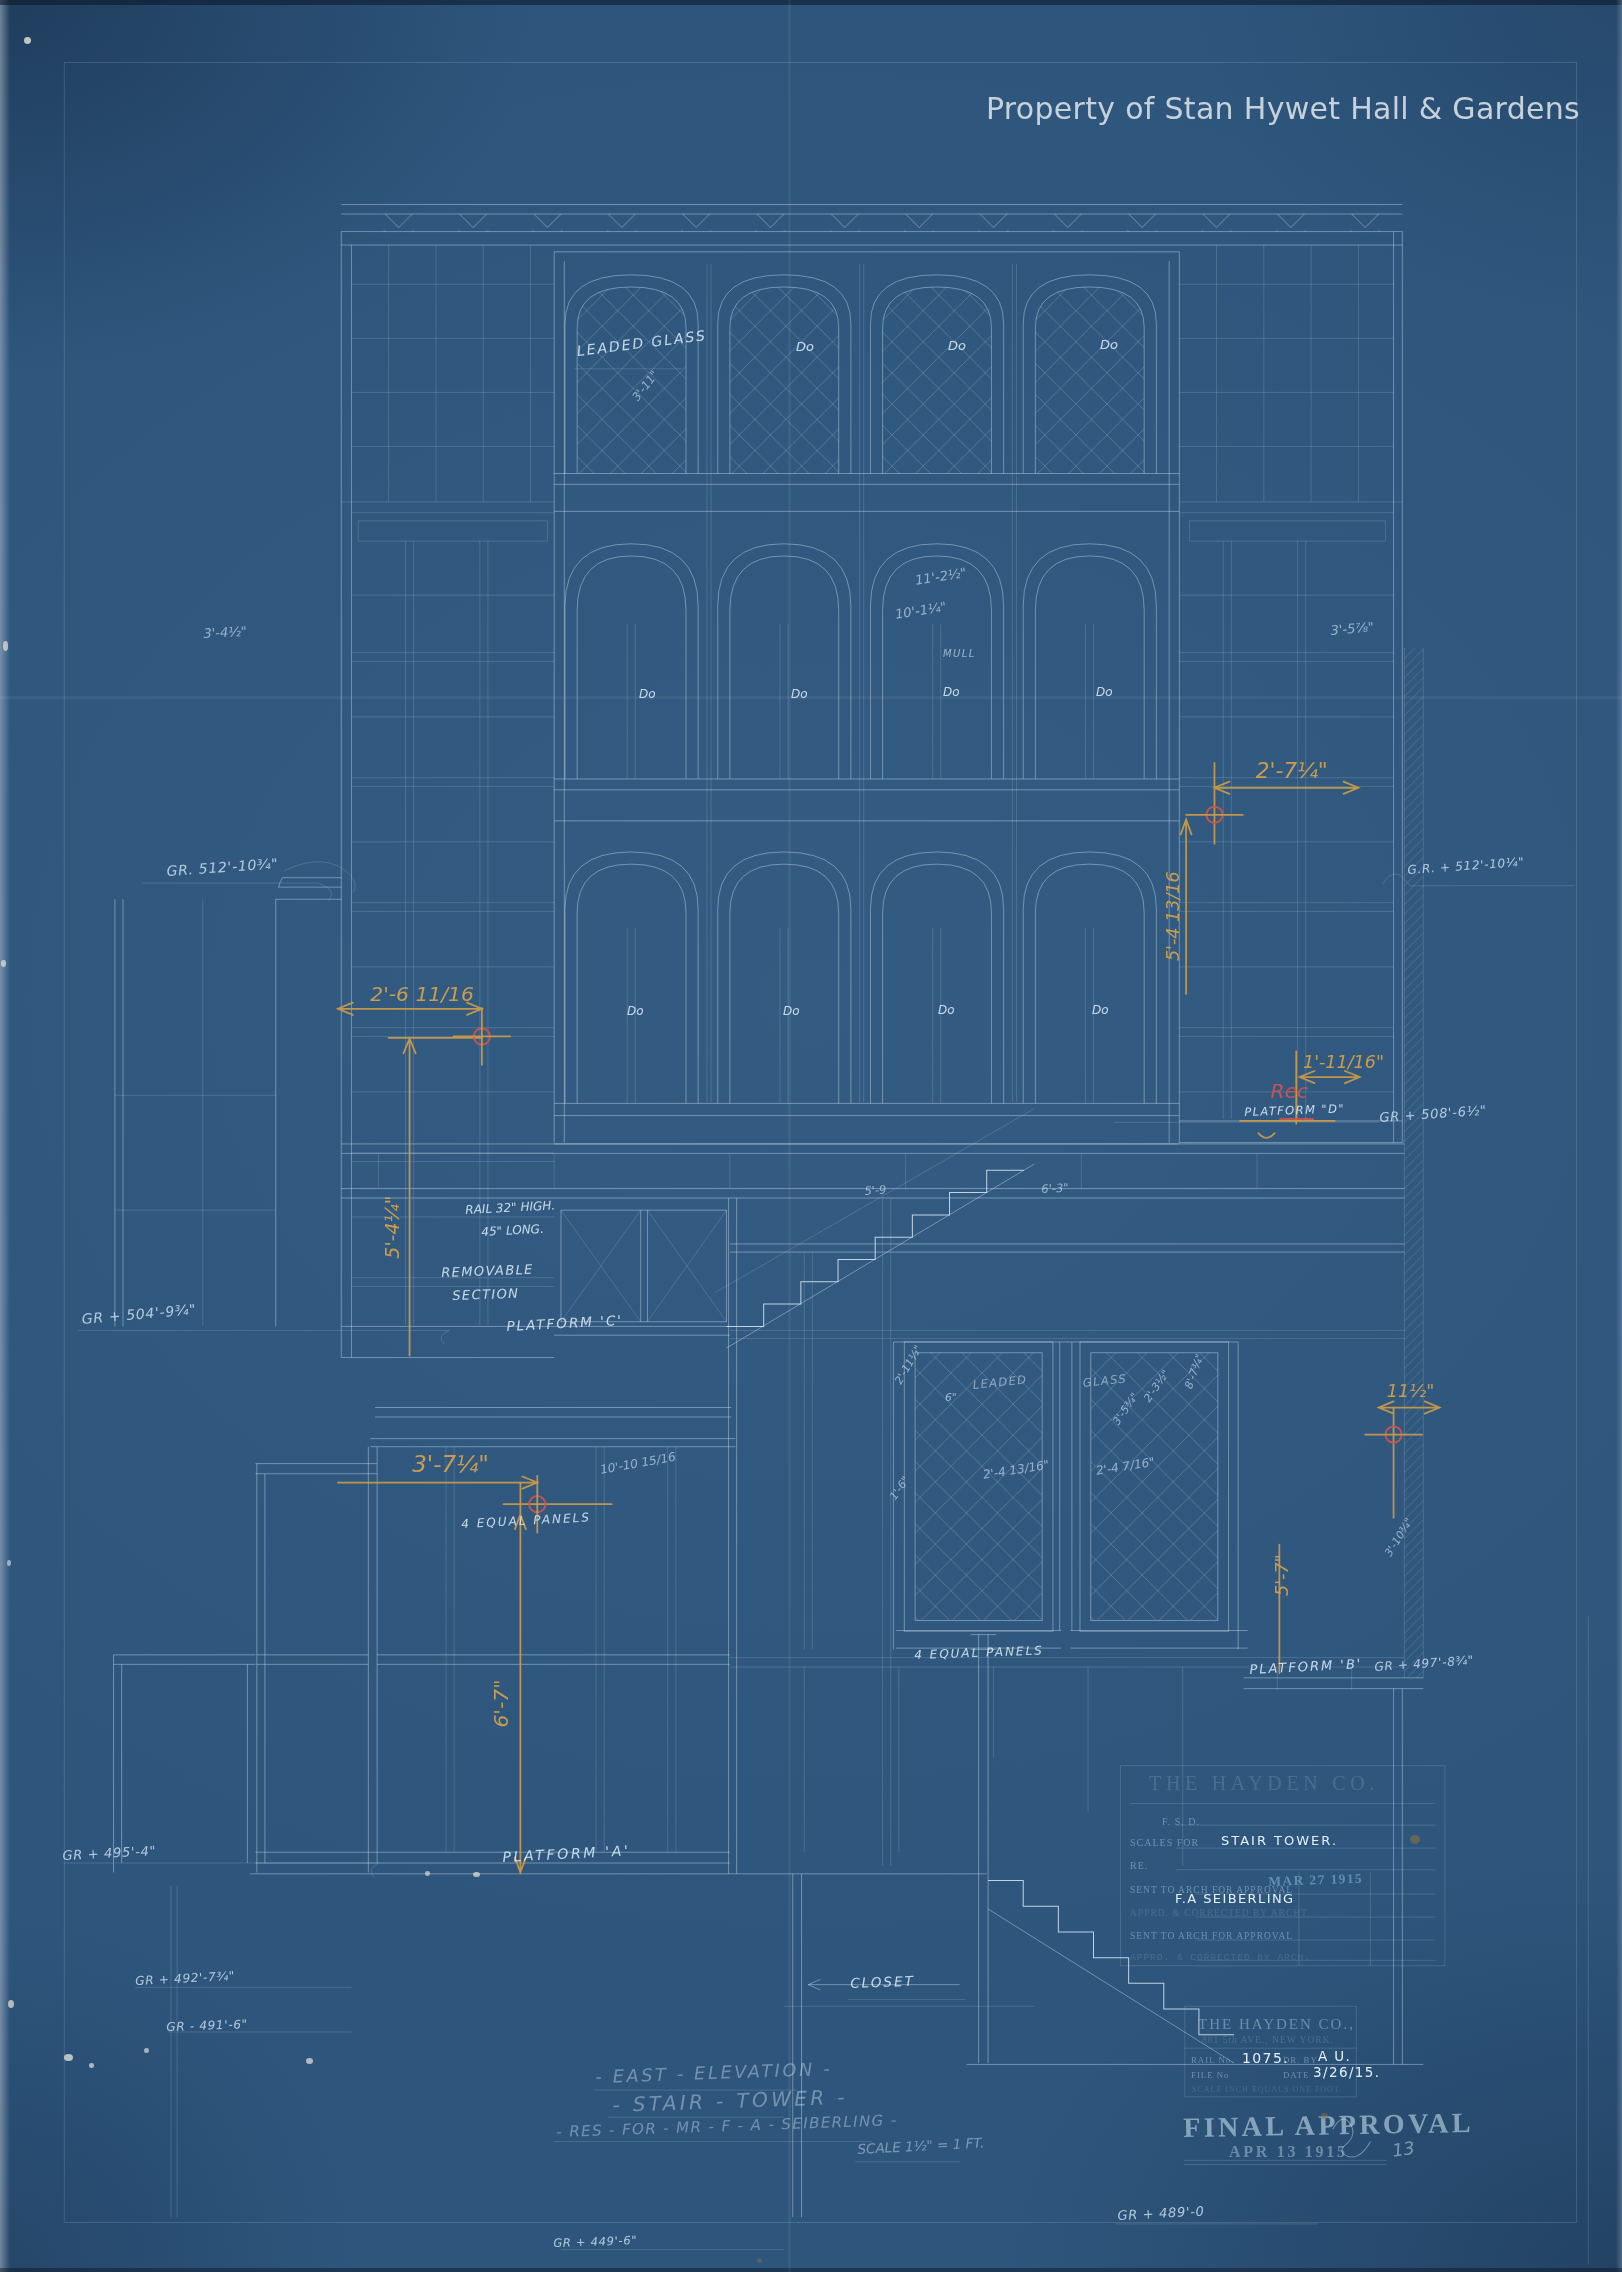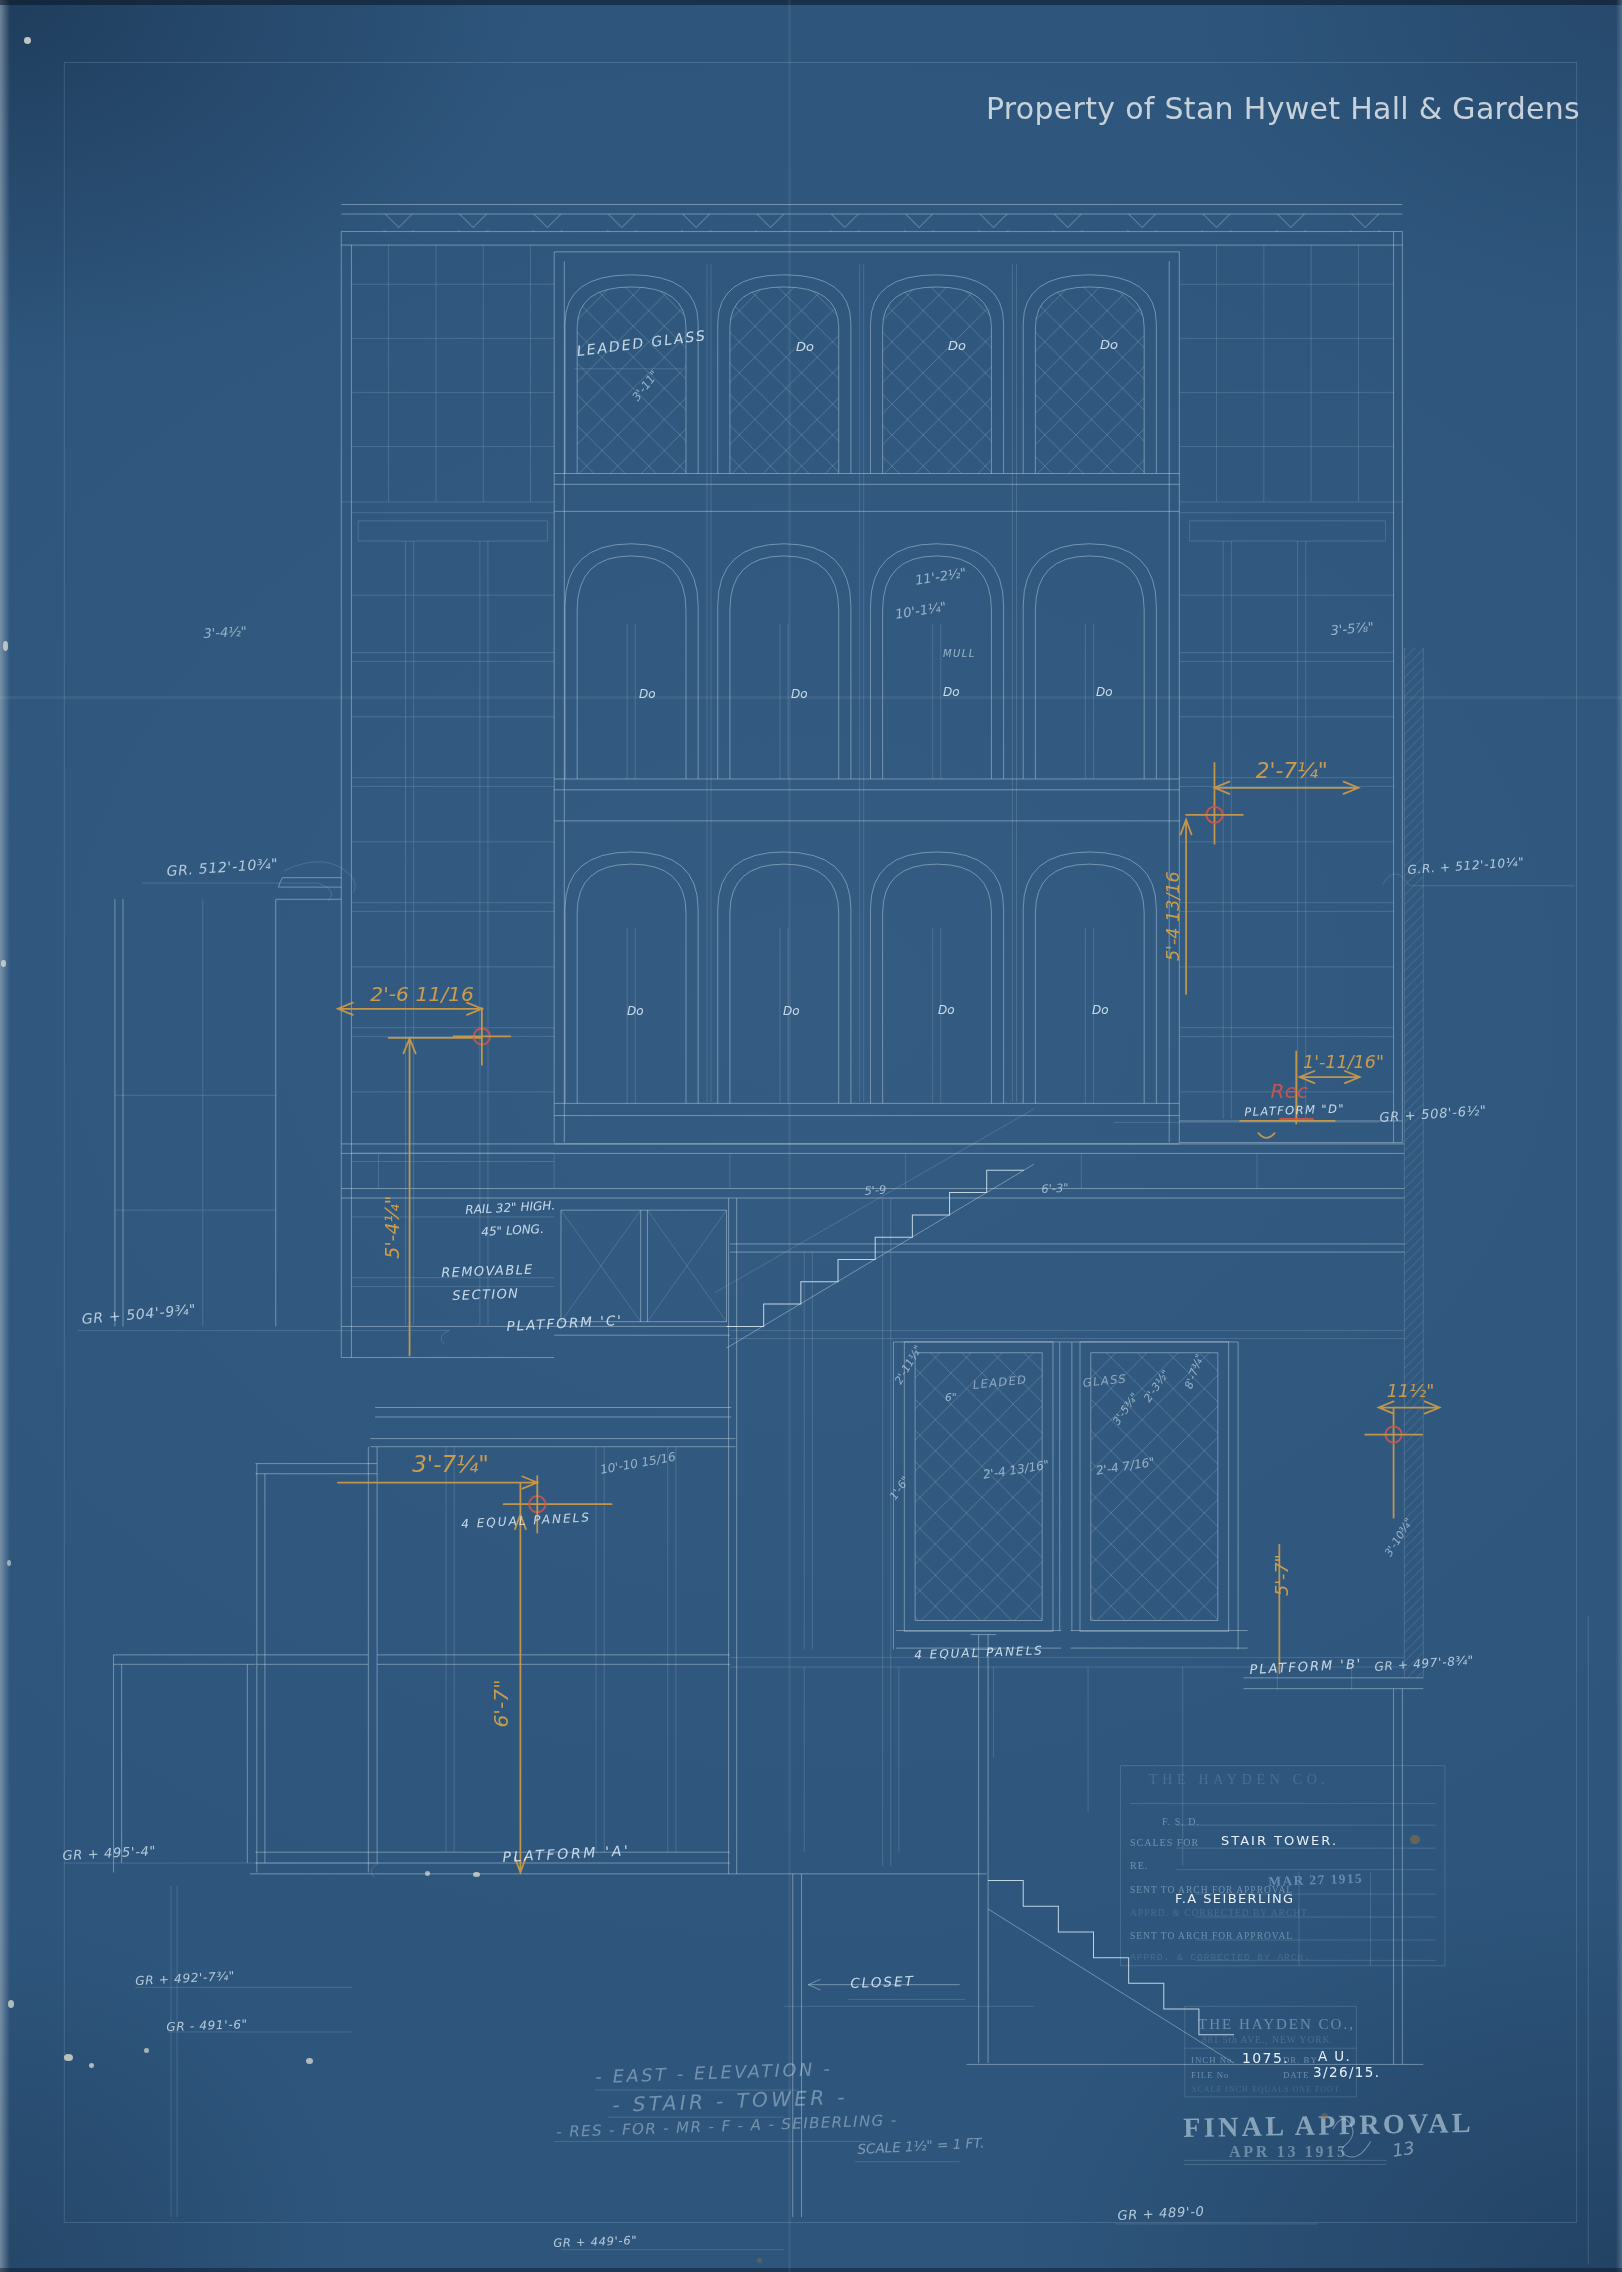--- a/index.html
+++ b/index.html
@@ -275,35 +275,35 @@
 <span class="t gr" style="left:1407px;top:863px;font-size:12px;transform:rotate(-4deg);">G.R. + 512'-10¼"</span>
 <span class="t gr" style="left:1379px;top:1110px;font-size:13px;transform:rotate(-4deg);">GR + 508'-6½"</span>
 <span class="t gr" style="left:81px;top:1311px;font-size:14px;transform:rotate(-5deg);">GR + 504'-9¾"</span>
 <span class="t gr" style="left:1374px;top:1660px;font-size:12px;transform:rotate(-4deg);">GR + 497'-8¾"</span>
 <span class="t gr" style="left:62px;top:1848px;font-size:13px;transform:rotate(-3deg);">GR + 495'-4"</span>
 <span class="t gr" style="left:135px;top:1974px;font-size:12px;transform:rotate(-3deg);">GR + 492'-7¾"</span>
 <span class="t gr" style="left:166px;top:2020px;font-size:12px;transform:rotate(-2deg);">GR - 491'-6"</span>
 <span class="t gr" style="left:1117px;top:2208px;font-size:13px;transform:rotate(-3deg);">GR + 489'-0</span>
 <span class="t gr" style="left:553px;top:2236px;font-size:11.5px;transform:rotate(-2deg);">GR + 449'-6"</span>
 
-<span class="t pr" style="left:1149px;top:1772px;font-size:14px;letter-spacing:4.7px;opacity:.4;">THE HAYDEN CO.</span>
+<span class="t pr" style="left:1149px;top:1772px;font-size:20px;letter-spacing:4.7px;opacity:.4;">THE HAYDEN CO.</span>
 <span class="t pr" style="left:1162px;top:1816px;font-size:10px;">F. S. D.</span>
 <span class="t pr" style="left:1130px;top:1837px;font-size:10px;">SCALES FOR</span>
 <span class="t hw2" style="left:1221px;top:1833px;font-size:13px;letter-spacing:2px;">STAIR TOWER.</span>
 <span class="t pr" style="left:1130px;top:1860px;font-size:10px;">RE.</span>
 <span class="t hw2" style="left:1175px;top:1855px;font-size:13px;letter-spacing:1.4px;margin-top:36px;">F.A SEIBERLING</span>
 <span class="t pr" style="left:1130px;top:1885px;font-size:9.5px;">SENT TO ARCH FOR APPROVAL</span>
 <span class="t" style="left:1268px;top:1874px;font-size:13.5px;font-weight:bold;color:rgba(140,186,222,.55);letter-spacing:1.4px;transform:rotate(-2deg);font-family:'Liberation Serif',serif;">MAR 27 1915</span>
 <span class="t pr" style="left:1130px;top:1908px;font-size:9.5px;opacity:.38;">APPRD. &amp; CORRECTED BY ARCHT.</span>
 <span class="t pr" style="left:1130px;top:1931px;font-size:9.5px;">SENT TO ARCH FOR APPROVAL</span>
 <span class="t pr" style="left:1130px;top:1952px;font-size:9.5px;opacity:.38;font-family:Liberation Mono, monospace;">APPRD. &amp; CORRECTED BY ARCH.</span>
 
 <span class="t pr" style="left:1198px;top:2016px;font-size:15px;letter-spacing:2px;">THE HAYDEN CO.,</span>
 <span class="t pr" style="left:1202px;top:2035px;font-size:9.5px;opacity:.45;">881 5th AVE., NEW YORK.</span>
-<span class="t pr" style="left:1191px;top:2055px;font-size:8.8px;">INCH No.</span>
+<span class="t pr" style="left:1191px;top:2055px;font-size:8.8px;">RAIL No.</span>
 <span class="t hw2" style="left:1242px;top:2050px;font-size:14px;">1075.</span>
 <span class="t pr" style="left:1283px;top:2055px;font-size:8.8px;">DR. BY</span>
 <span class="t hw2" style="left:1318px;top:2048px;font-size:13.5px;">A U.</span>
 <span class="t pr" style="left:1191px;top:2070px;font-size:8.8px;">FILE No</span>
 <span class="t pr" style="left:1283px;top:2070px;font-size:8.8px;">DATE</span>
 <span class="t hw2" style="left:1313px;top:2064px;font-size:13.5px;">3/26/15.</span>
 <span class="t pr" style="left:1192px;top:2085px;font-size:8px;opacity:.4;">SCALE      INCH EQUALS ONE FOOT.</span>
 
 <span class="t stamp" style="left:1183px;top:2112px;font-size:28px;letter-spacing:3.4px;transform:rotate(-1deg);opacity:.72;">FINAL APPROVAL</span>
 <span class="t stamp" style="left:1229px;top:2143px;font-size:16px;letter-spacing:2.7px;opacity:.5;">APR 13 1915</span>

